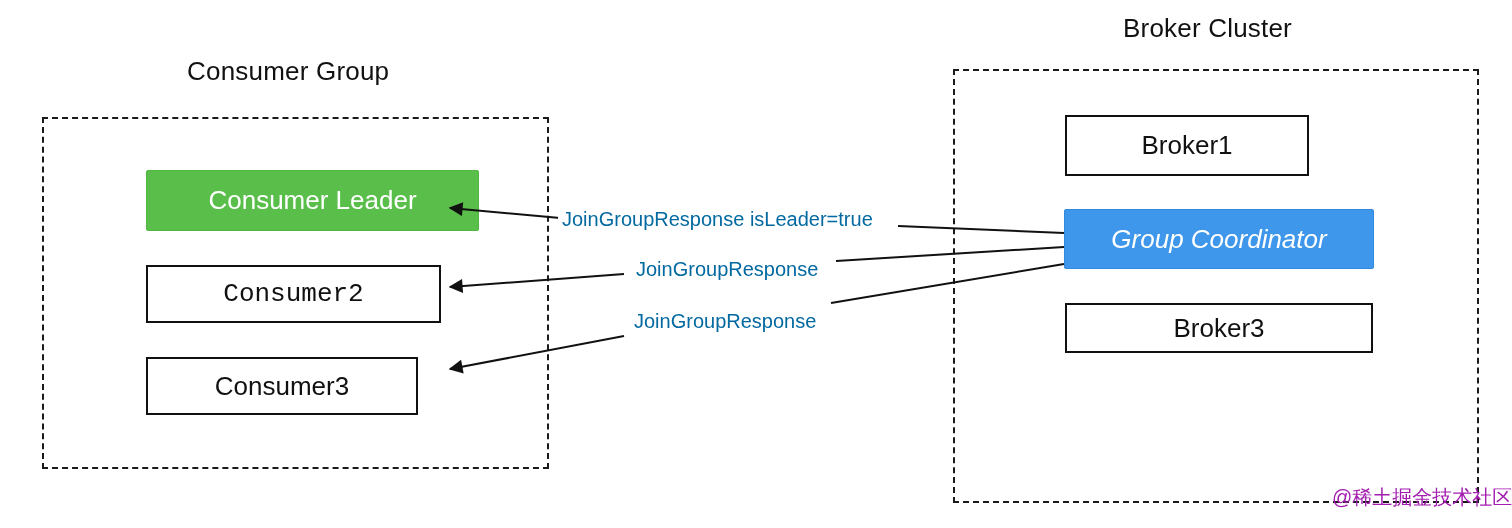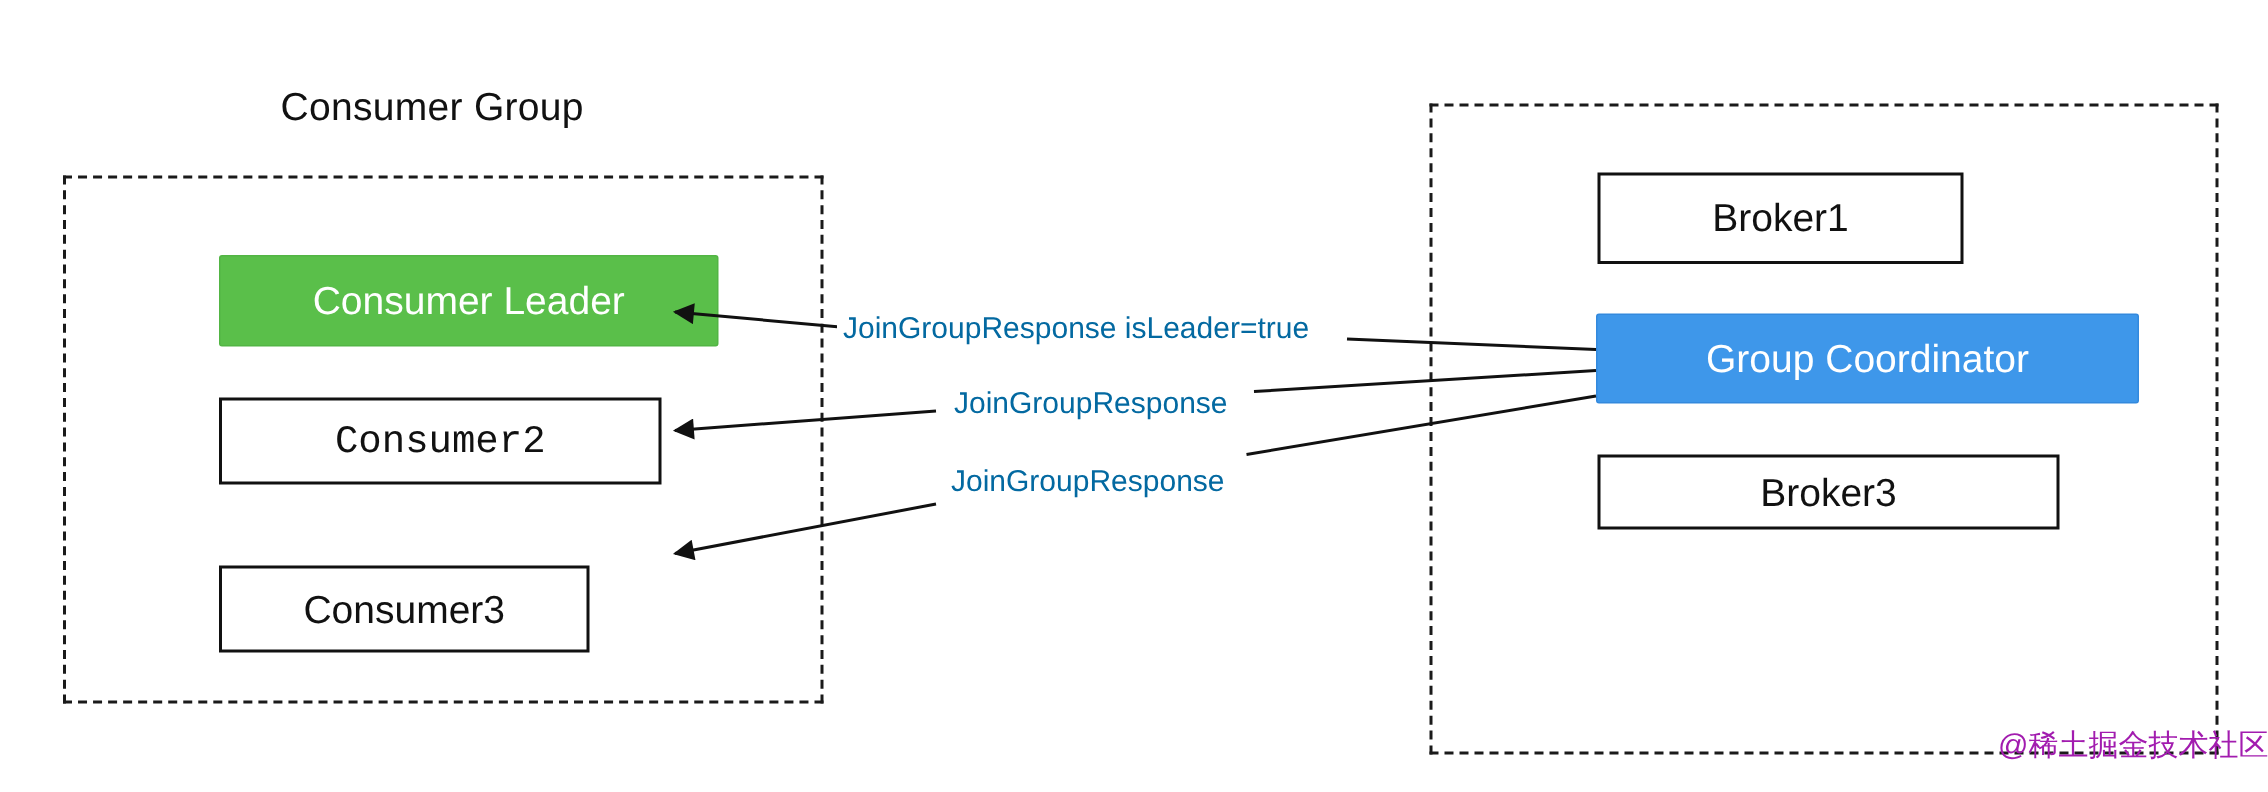--- a/index.html
+++ b/index.html
@@ -79,36 +79,37 @@
     z-index: 5;
   }
 
   
   #title-consumer { left: 187px; top: 56px; }
   #title-broker   { left: 1123px; top: 13px; }
   #box-consumer-group { left: 42px;  top: 117px; width: 503px; height: 348px; }
   #box-broker-cluster { left: 953px; top: 69px;  width: 522px; height: 430px; }
   #node-consumer-leader   { left: 146px;  top: 170px; width: 333px; height: 61px; }
   #node-consumer2         { left: 146px;  top: 265px; width: 295px; height: 58px; font-family: Liberation Mono, monospace; }
-  #node-consumer3         { left: 146px;  top: 377px; width: 247px; height: 58px; }
+  #node-consumer3         { left: 146px;  top: 357px; width: 272px; height: 58px; }
   #node-broker1           { left: 1065px; top: 115px; width: 244px; height: 61px; }
-  #node-group-coordinator { left: 1064px; top: 209px; width: 362px; height: 60px; }
+  #node-group-coordinator { left: 1064px; top: 209px; width: 310px; height: 60px; font-style: italic; }
   #node-broker3           { left: 1065px; top: 303px; width: 308px; height: 50px; }
   #node-broker4           { left: 1065px; top: 391px; width: 308px; height: 61px; }
   #msg-label-1 { left: 558px; top: 207px; }
   #msg-label-2 { left: 632px; top: 257px; }
   #msg-label-3 { left: 630px; top: 309px; }
 </style>
 </head>
 <body>
 
 <div class="canvas">
 
   <div class="group-title" id="title-consumer">Consumer Group</div>
 
+  <div class="group-title" id="title-broker">Broker Cluster</div>
 
   <div class="dashed-box" id="box-consumer-group"></div>
 
   <div class="dashed-box" id="box-broker-cluster"></div>
 
   <div class="node green" id="node-consumer-leader">Consumer Leader</div>
 
   <div class="node" id="node-consumer2">Consumer2</div>
 
   <div class="node" id="node-consumer3">Consumer3</div>

